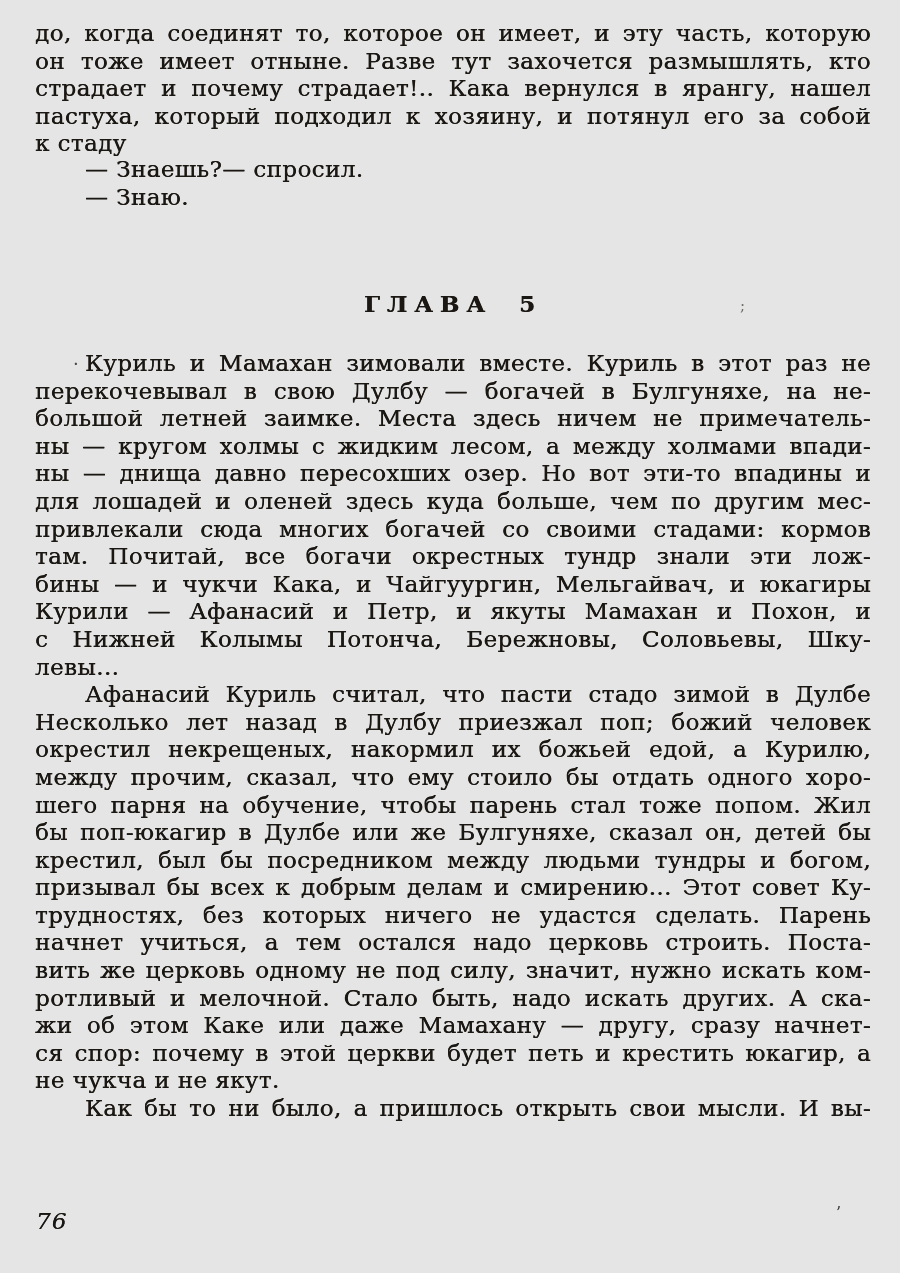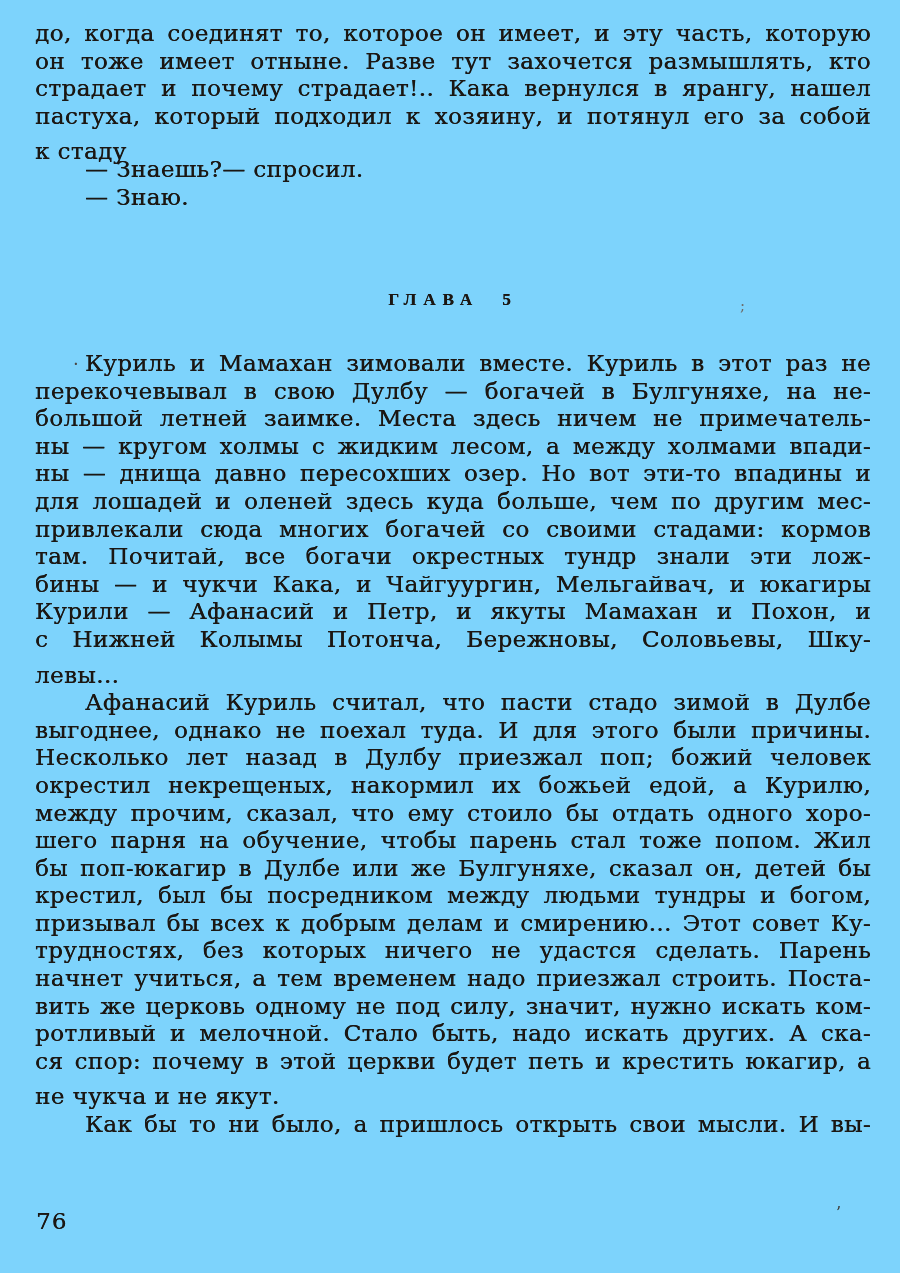--- a/index.html
+++ b/index.html
@@ -4,21 +4,21 @@
 <style>
   html, body {
     margin: 0;
     padding: 0;
     background: #ffffff;
   }
   .scan-page {
     position: relative;
     width: 900px;
     height: 1273px;
-    background: #7dd3fc;
+    background: #e5e5e5;
     overflow: hidden;
     font-family: "DejaVu Serif", serif;
     color: #1b1713;
   }
   .block {
     position: absolute;
     left: 35px;
     width: 836px;
   }
   .blk-cont     { top: 20px; }
@@ -29,49 +29,48 @@
     font-size: 23px;
     line-height: 27.6px;
     letter-spacing: 0.4px;
     text-align: justify;
     text-align-last: justify;
     text-shadow: 0.35px 0 0 currentColor;
   }
   .line.end {
     text-align: left;
     text-align-last: left;
-    margin-top: 8px;
   }
   .line.ind { text-indent: 50px; }
   .line.dlg {
     text-align: right;
     text-align-last: left;
     text-indent: 50px;
   }
   .chapter-heading {
     position: absolute;
     left: 35px;
     top: 290px;
     width: 836px;
     margin: 0;
-    font-size: 17px;
+    font-size: 23px;
     font-weight: bold;
     letter-spacing: 7px;
     word-spacing: 12px;
     text-align: center;
     text-shadow: 0.35px 0 0 currentColor;
-    font-family: Liberation Serif, serif;
   }
   .page-number {
     position: absolute;
     left: 36px;
     top: 1208px;
     font-size: 23px;
     letter-spacing: 1px;
     text-shadow: 0.35px 0 0 currentColor;
+    font-style: italic;
   }
   .speck {
     position: absolute;
     font-size: 15px;
     color: #6d6a66;
     text-shadow: none;
   }
   .speck-heading { left: 740px; top: 297px; }
   .speck-para-dot { left: 73px; top: 348px; color: #4a4642; font-size: 18px; }
   .speck-corner { left: 836px; top: 1203px; color: #3c3834; font-size: 16px; }
@@ -105,32 +104,32 @@
     <p class="line">ны — днища давно пересохших озер. Но вот эти-то впадины и</p>
     <p class="line">для лошадей и оленей здесь куда больше, чем по другим мес-</p>
     <p class="line">привлекали сюда многих богачей со своими стадами: кормов</p>
     <p class="line">там. Почитай, все богачи окрестных тундр знали эти лож-</p>
     <p class="line">бины — и чукчи Кака, и Чайгуургин, Мельгайвач, и юкагиры</p>
     <p class="line">Курили — Афанасий и Петр, и якуты Мамахан и Похон, и</p>
     <p class="line">с Нижней Колымы Потонча, Бережновы, Соловьевы, Шку-</p>
     <p class="line end">левы...</p>
 
     <p class="line ind">Афанасий Куриль считал, что пасти стадо зимой в Дулбе</p>
-    <p class="line">выгоднее, однако не поехал туда. И для этого были причины.</p>
     <p class="line">Несколько лет назад в Дулбу приезжал поп; божий человек</p>
     <p class="line">окрестил некрещеных, накормил их божьей едой, а Курилю,</p>
     <p class="line">между прочим, сказал, что ему стоило бы отдать одного хоро-</p>
     <p class="line">шего парня на обучение, чтобы парень стал тоже попом. Жил</p>
     <p class="line">бы поп-юкагир в Дулбе или же Булгуняхе, сказал он, детей бы</p>
     <p class="line">крестил, был бы посредником между людьми тундры и богом,</p>
     <p class="line">призывал бы всех к добрым делам и смирению... Этот совет Ку-</p>
     <p class="line">трудностях, без которых ничего не удастся сделать. Парень</p>
-    <p class="line">начнет учиться, а тем временем надо приезжал строить. Поста-</p>
+    <p class="line">начнет учиться, а тем остался надо церковь строить. Поста-</p>
     <p class="line">вить же церковь одному не под силу, значит, нужно искать ком-</p>
     <p class="line">ротливый и мелочной. Стало быть, надо искать других. А ска-</p>
+    <p class="line">жи об этом Каке или даже Мамахану — другу, сразу начнет-</p>
     <p class="line">ся спор: почему в этой церкви будет петь и крестить юкагир, а</p>
     <p class="line end">не чукча и не якут.</p>
 
     <p class="line ind">Как бы то ни было, а пришлось открыть свои мысли. И вы-</p>
   </div>
 
   <span class="speck speck-para-dot">.</span>
   <span class="speck speck-corner">’</span>
 
   <div class="page-number">76</div>

